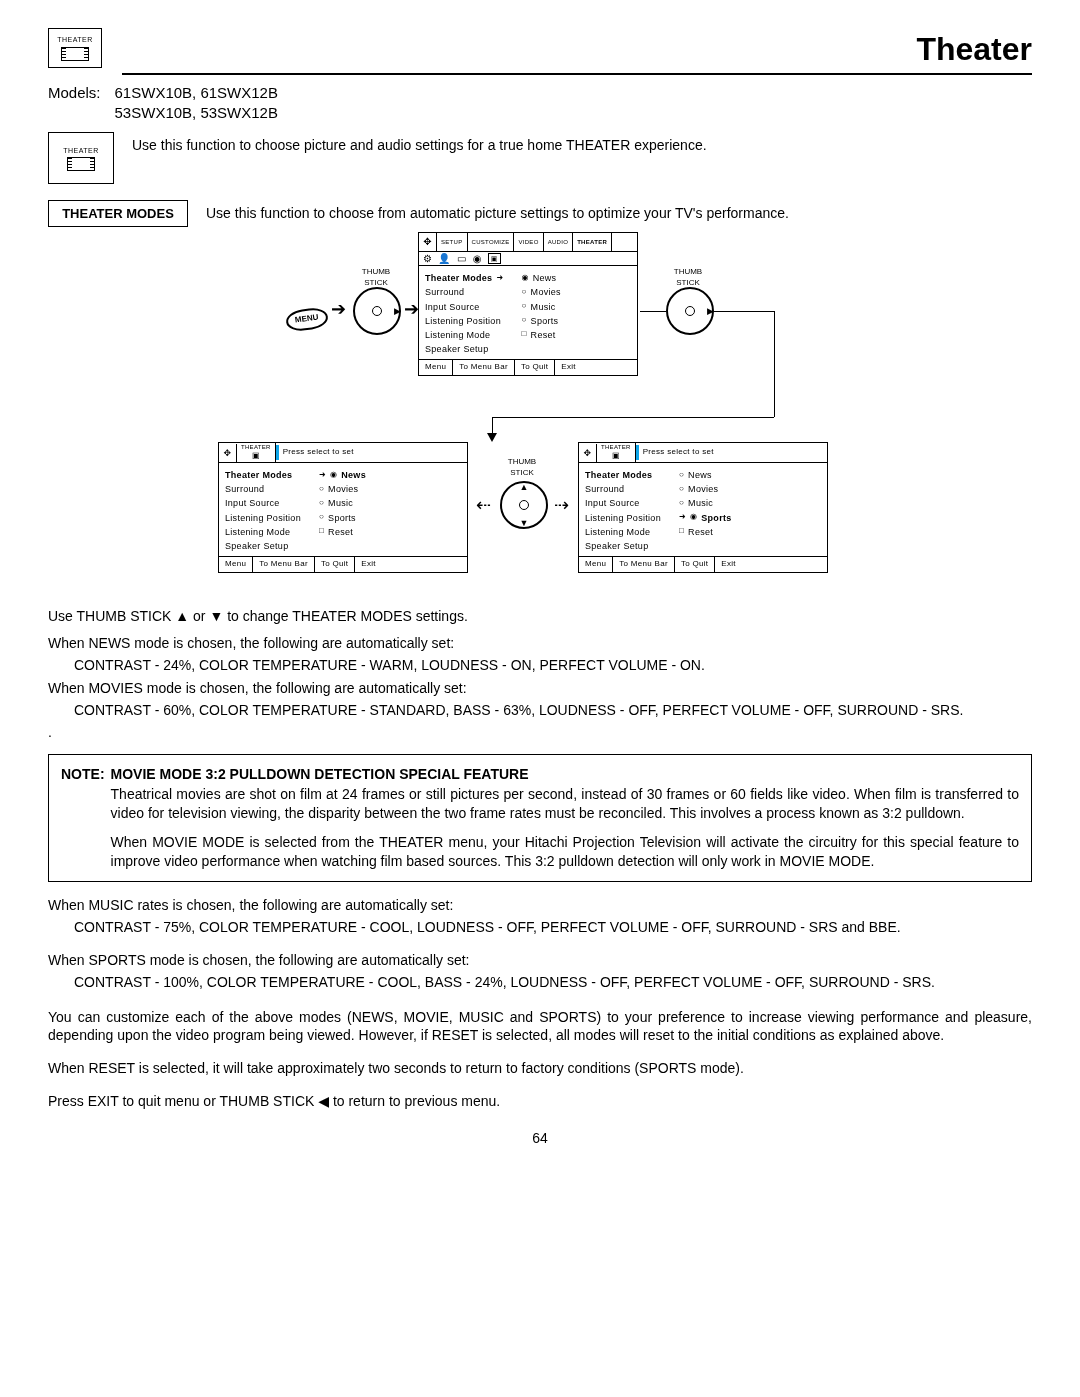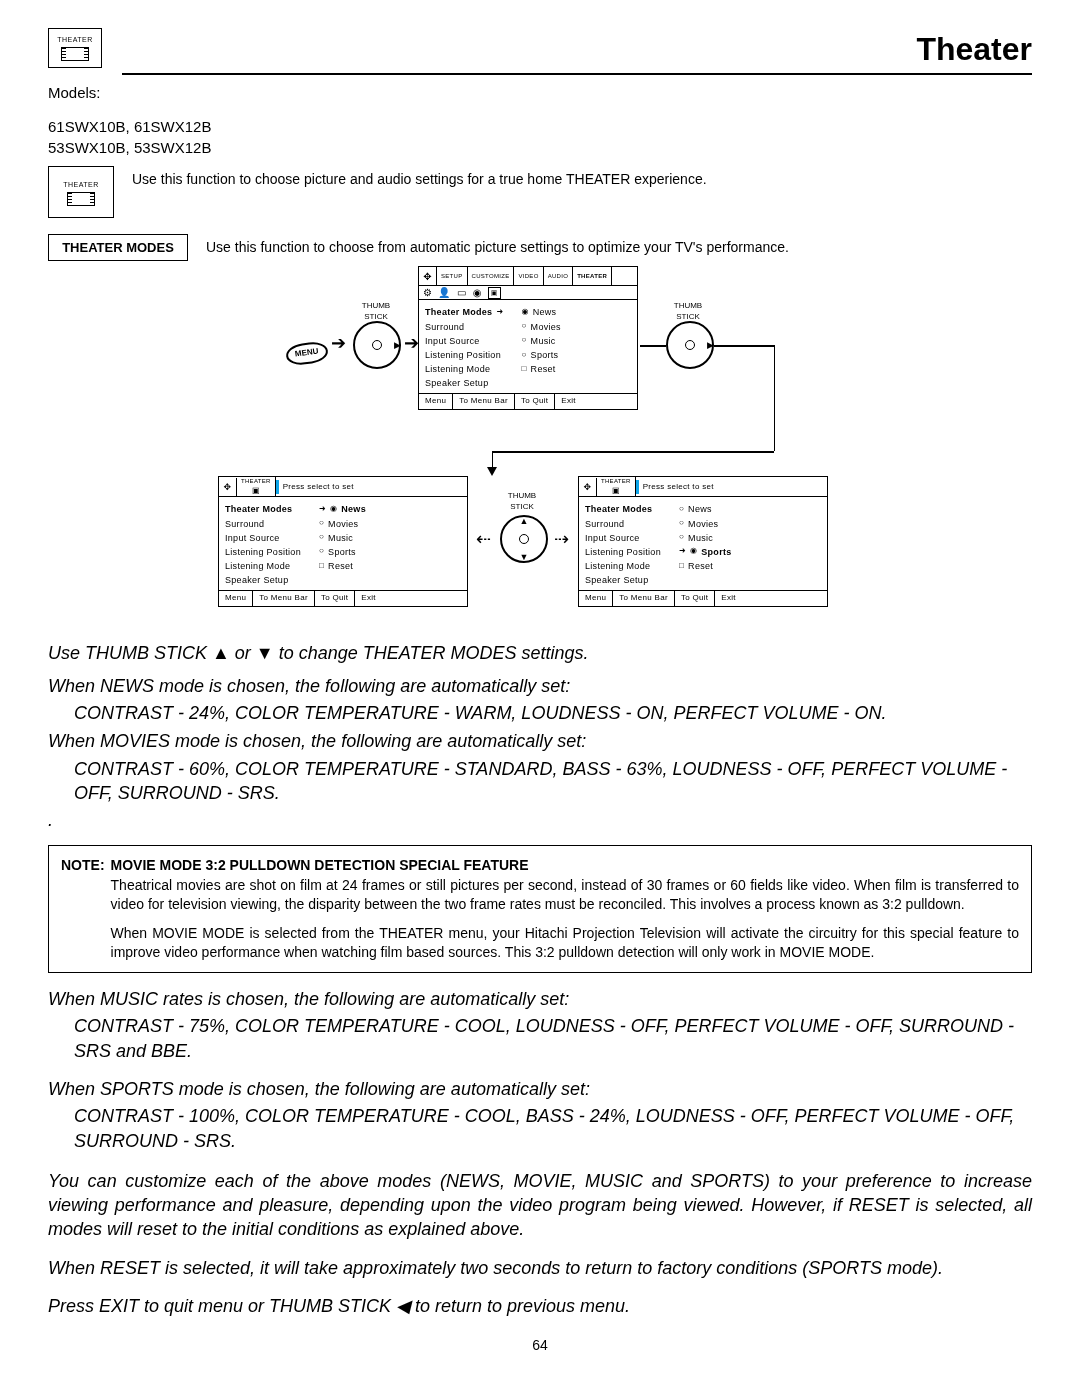--- a/index.html
+++ b/index.html
@@ -24,21 +24,21 @@
   .theater-icon-box .film { border: 1px solid #000; width: 28px; height: 14px; margin-top: 2px; position: relative; }
   .theater-icon-box .film::before, .theater-icon-box .film::after {
     content: ""; position: absolute; top: 0; bottom: 0; width: 4px; background: repeating-linear-gradient(#000 0 1px, transparent 1px 3px);
   }
   .theater-icon-box .film::before { left: 0; }
   .theater-icon-box .film::after { right: 0; }
   .page-title {
     font-size: 32px; font-weight: bold; text-align: right;
     border-bottom: 2px solid #000; padding-bottom: 2px; flex: 1; margin-left: 20px;
   }
-  .models-row { display: flex; gap: 14px; margin: 6px 0 8px 0; font-size: 15px; flex-direction: column; }
+  .models-row { display: flex; gap: 14px; margin: 6px 0 8px 0; font-size: 15px; }
   .models-row .lbl { }
   .models-row .vals { }
   .intro-row { display: flex; gap: 18px; margin-bottom: 16px; align-items: flex-start; }
   .intro-row .theater-icon-box { margin-top: 2px; width: 66px; height: 48px; }
   .intro-row .txt { flex: 1; padding-top: 4px; }
   .section-row { display: flex; gap: 18px; align-items: center; margin-bottom: 10px; }
   .section-label {
     border: 1px solid #000; padding: 4px 10px; font-weight: bold; font-size: 13px;
     min-width: 140px; text-align: center;
   }
@@ -72,21 +72,21 @@
   .thumb-label { position:absolute; font-size:8px; text-align:center; width:50px; }
   .menu-btn {
     position:absolute; border:2px solid #000; border-radius: 50% / 60%; padding:3px 7px;
     font-size: 8px; font-weight:bold; transform: rotate(-8deg);
   }
   .flow-arrow { position:absolute; font-size: 18px; }
   .vline { position:absolute; background:#000; width:1.2px; }
   .hline { position:absolute; background:#000; height:1.2px; }
   .arrowhead-down { position:absolute; width:0; height:0; border-left:5px solid transparent; border-right:5px solid transparent; border-top:9px solid #000; }
 
-  .body-text { margin: 8px 0; font-size: 18px; font-style: italic; }
+  .body-text { margin: 8px 0; font-size: 14px; }
   .body-text.tight { margin: 3px 0; }
   .indent { padding-left: 26px; }
   .note-box { border: 1.5px solid #000; padding: 10px 12px; margin: 12px 0 14px 0; }
   .note-box .note-head { font-weight: bold; display: inline; }
   .note-label { font-weight: bold; }
   .justify { text-align: justify; }
   .pgnum { text-align: center; margin-top: 18px; font-size: 14px; }
 </style>
 </head>
 <body>

